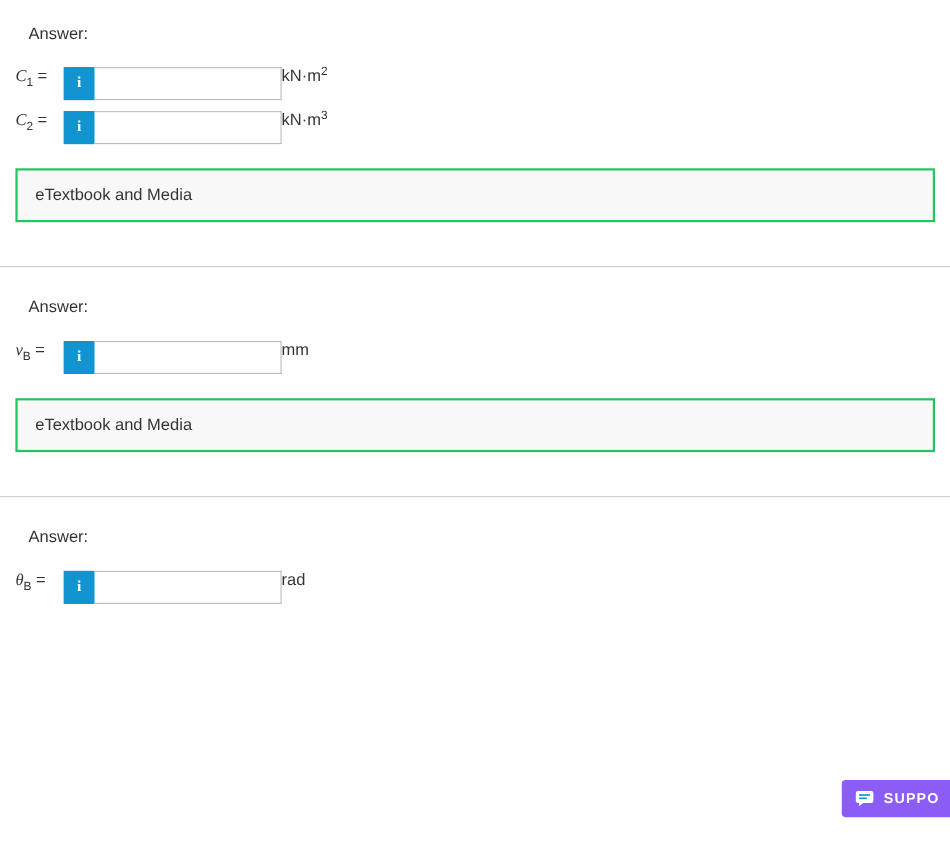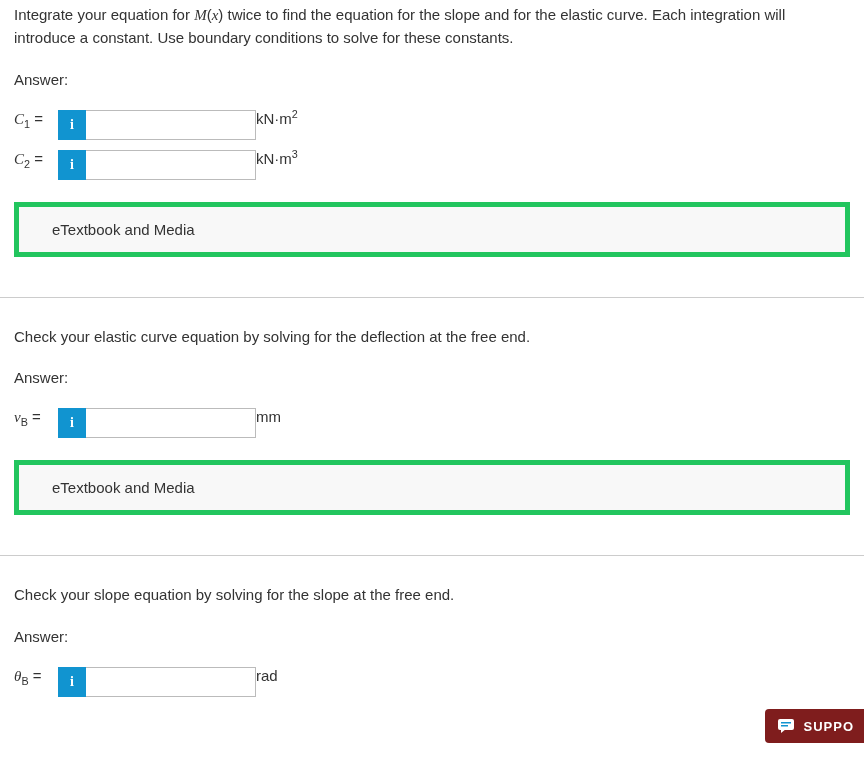--- a/index.html
+++ b/index.html
@@ -18,21 +18,21 @@
   .divider {
     border-top: 1px solid #ccc;
     margin: 40px 0 28px 0;
   }
   .instructions {
     color: #333;
     line-height: 1.45;
     margin: 4px 0 18px 0;
   }
   .answer-label {
-    margin: 22px 0 22px 0;
+    margin: 22px 0 22px 12px;
   }
   .field-row {
     display: flex;
     align-items: flex-start;
     margin: 10px 0;
   }
   .var-label {
     min-width: 42px;
     white-space: nowrap;
     margin-right: 2px;
@@ -60,51 +60,48 @@
     font-size: 14px;
     outline: none;
   }
   .unit {
     color: #333;
   }
   sup { font-size: 0.72em; vertical-align: super; line-height: 0; }
   sub { font-size: 0.72em; vertical-align: sub; line-height: 0; }
   .media-bar {
     margin: 22px 0 10px 0;
-    border: 5px solid #22c55e;
+    border: 2px solid #22c55e;
     background: #f8f8f8;
-    padding: 14px 33px;
+    padding: 14px 16px;
     color: #333;
     cursor: pointer;
   }
   .support-btn {
     position: fixed;
     right: 0;
     bottom: 30px;
-    background: #7f1d1d;
+    background: #8b5cf6;
     color: #fff;
     padding: 9px 10px 9px 12px;
     font-size: 13px;
     font-weight: 600;
     letter-spacing: 1px;
     border-radius: 4px 0 0 4px;
     display: flex;
-    align-items: center;
+    align-items: flex-start;
     cursor: pointer;
   }
   .support-btn svg { margin-right: 8px; }
   .italic { font-style: italic; font-family: Georgia, 'Times New Roman', serif; }
 </style>
 </head>
 <body>
 
 <div class="section">
-  <div class="instructions">
-    Integrate your equation for <span class="italic">M</span>(<span class="italic">x</span>) twice to find the equation for the slope and for the elastic curve. Each integration will introduce a constant. Use boundary conditions to solve for these constants.
-  </div>
   <div class="answer-label">Answer:</div>
 
   <div class="field-row">
     <span class="var-label"><span class="italic">C</span><sub>1</sub><span> = </span></span>
     <span class="info-btn">i</span>
     <input class="text-input" type="text" value="" style="">
     <span class="unit"><span>kN·m</span><sup>2</sup></span>
   </div>
 
   <div class="field-row">
@@ -113,37 +110,35 @@
     <input class="text-input" type="text" value="" style="">
     <span class="unit"><span>kN·m</span><sup>3</sup></span>
   </div>
 
   <div class="media-bar">eTextbook and Media</div>
 </div>
 
 <div class="divider"></div>
 
 <div class="section">
-  <div class="instructions">Check your elastic curve equation by solving for the deflection at the free end.</div>
   <div class="answer-label">Answer:</div>
 
   <div class="field-row">
     <span class="var-label"><span class="italic">v</span><sub>B</sub><span> = </span></span>
     <span class="info-btn">i</span>
     <input class="text-input" type="text" value="" style="">
     <span class="unit">mm</span>
   </div>
 
   <div class="media-bar">eTextbook and Media</div>
 </div>
 
 <div class="divider"></div>
 
 <div class="section">
-  <div class="instructions">Check your slope equation by solving for the slope at the free end.</div>
   <div class="answer-label">Answer:</div>
 
   <div class="field-row">
     <span class="var-label"><span class="italic">θ</span><sub>B</sub><span> = </span></span>
     <span class="info-btn">i</span>
     <input class="text-input" type="text" value="" style="">
     <span class="unit">rad</span>
   </div>
 </div>
 

